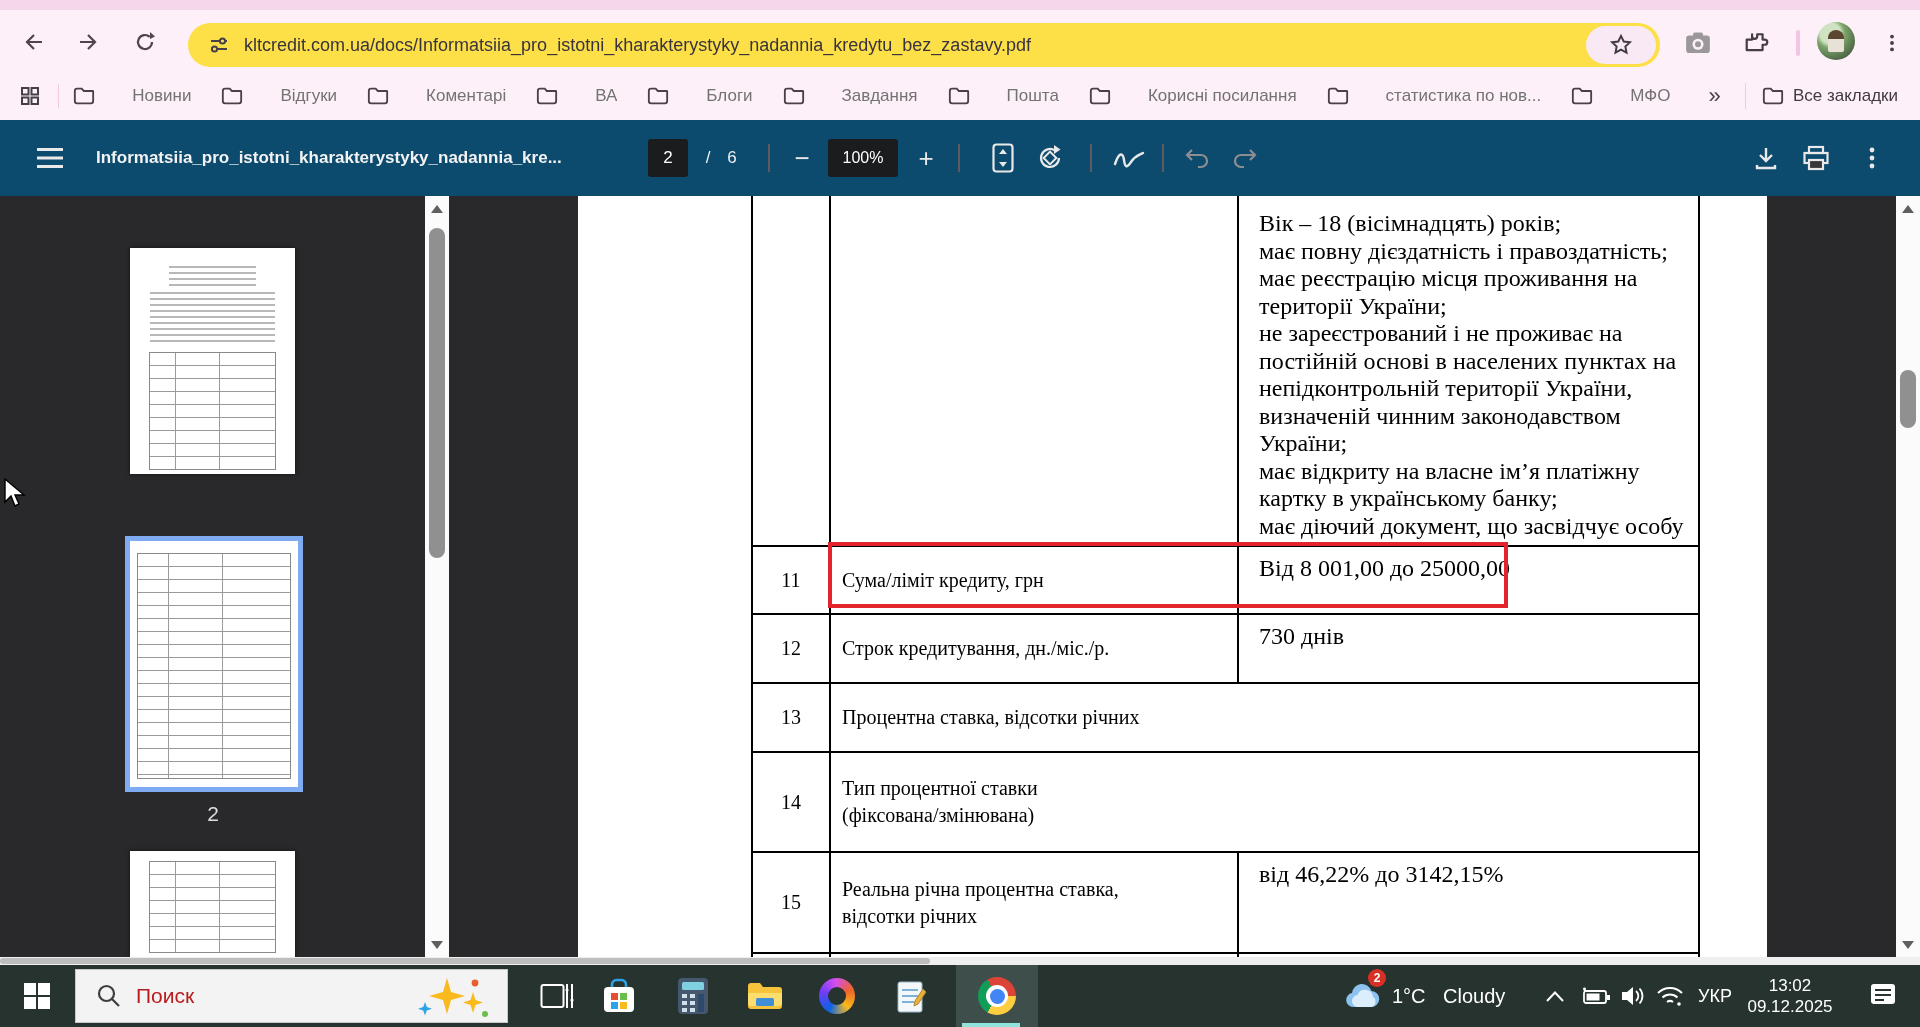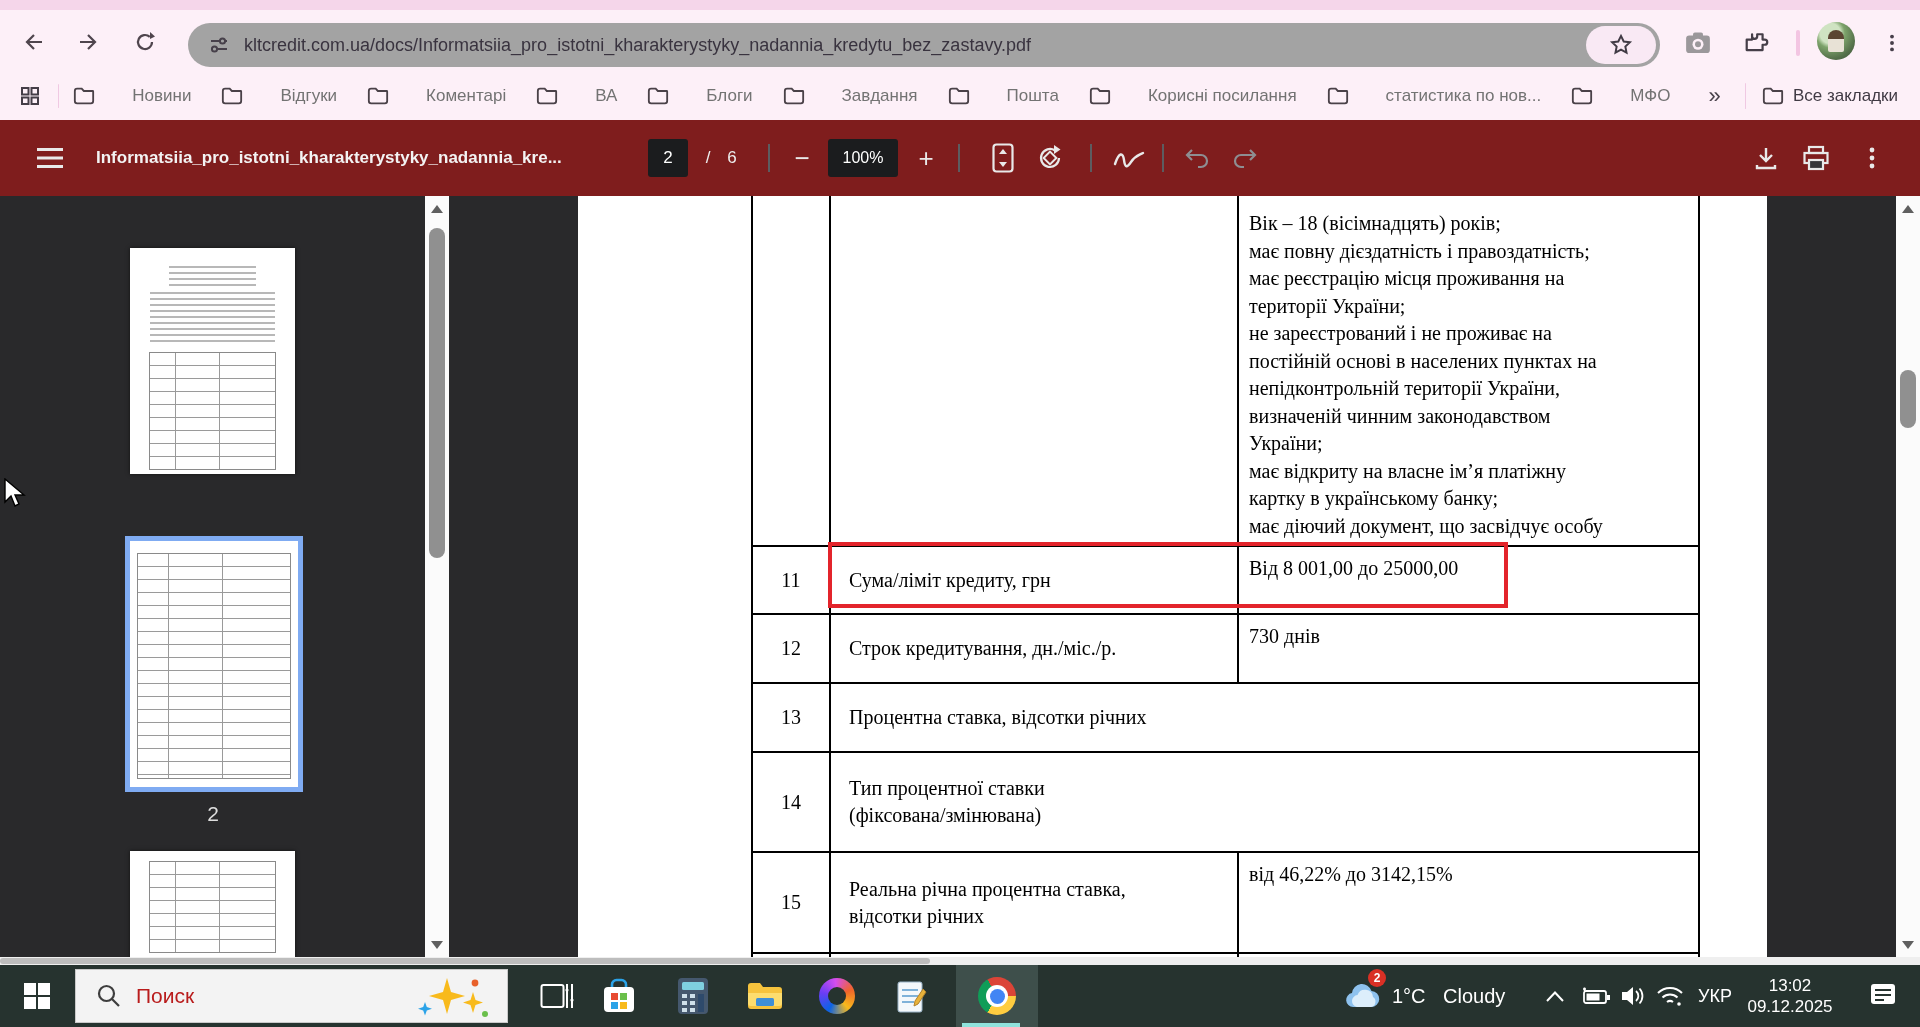--- a/index.html
+++ b/index.html
@@ -4,21 +4,21 @@
 <style>
   * { margin:0; padding:0; box-sizing:border-box; }
   html,body { width:1920px; height:1027px; overflow:hidden; }
   body { font-family:"Liberation Sans", sans-serif; position:relative; background:#29292b; }
   svg { display:block; }
 
   
   .frame-strip { position:absolute; left:0; top:0; width:1920px; height:10px; background:#f5d6ea; }
   .toolbar { position:absolute; left:0; top:10px; width:1920px; height:62px; background:#fdf0f8; }
   .nav-ic { position:absolute; top:15px; width:34px; height:34px; display:flex; align-items:center; justify-content:center; border-radius:50%; color:#4f454d; }
-  .url-pill { position:absolute; left:188px; top:13px; width:1472px; height:44px; background:#a3a3a3; border-radius:22px; display:flex; align-items:center; }
+  .url-pill { position:absolute; left:188px; top:13px; width:1472px; height:44px; background:#fde047; border-radius:22px; display:flex; align-items:center; }
   .url-text { font-size:18px; color:#39333f; margin-left:14px; white-space:nowrap; overflow:hidden; }
   .tune-wrap { margin-left:20px; flex:0 0 auto; }
   .star-capsule { position:absolute; right:4px; top:3px; width:70px; height:38px; background:#f9e9f4; border-radius:19px; display:flex; align-items:center; justify-content:center; }
   .tb-right { position:absolute; top:15px; width:36px; height:36px; display:flex; align-items:center; justify-content:center; }
   .pink-sep { position:absolute; left:1796px; top:20px; width:4px; height:26px; background:#f3c5e2; border-radius:2px; }
   .avatar { position:absolute; left:1817px; top:12px; width:38px; height:38px; border-radius:50%;
             background: radial-gradient(circle at 35% 30%, #cfe3c2 0 28%, #7da36b 40%, #54704a 70%, #3c5238 100%); overflow:hidden; }
   .avatar:after { content:""; position:absolute; left:11px; top:8px; width:16px; height:22px; border-radius:8px 8px 2px 2px;
             background:linear-gradient(#5b4632 0 40%, #e8e2d6 40%); }
 
@@ -27,21 +27,21 @@
   .bm-apps { margin-left:18px; }
   .bm-sep { width:3px; height:24px; background:#f0c9e3; border-radius:2px; margin:0 14px 0 16px; }
   .bm-item { display:flex; align-items:center; gap:9px; margin-right:30px; cursor:default; }
   .bm-item span { font-size:17px; color:#737373; white-space:nowrap;margin-left:28px; }
   .bm-overflow { margin-left:auto; font-size:22px; color:#4a434c; padding:0 8px; }
   .bm-sep2 { width:3px; height:26px; background:#f0c9e3; border-radius:2px; margin:0 16px; }
   .bm-all { display:flex; align-items:center; gap:9px; margin-right:22px; }
   .bm-all span { font-size:17px; color:#403a44; white-space:nowrap; }
 
   
-  .pdfbar { position:absolute; left:0; top:120px; width:1920px; height:76px; background:#7f1d1d; color:#eee;padding-left:13px; }
+  .pdfbar { position:absolute; left:0; top:120px; width:1920px; height:76px; background:#0c4a6e; color:#eee;padding-left:13px; }
   .pb-el { position:absolute; top:0; height:76px; display:flex; align-items:center; justify-content:center; }
   .pdf-title { font-size:17px; font-weight:700; color:#f3f3f3; white-space:nowrap; }
   .pg-box { background:#1b1c1e; border-radius:3px; width:40px; height:38px; display:flex; align-items:center; justify-content:center; font-size:17px; color:#fff; }
   .zoom-box { background:#1b1c1e; border-radius:3px; width:70px; height:38px; display:flex; align-items:center; justify-content:center; font-size:16px; color:#fff; }
   .pb-sep { position:absolute; top:24px; width:2px; height:28px; background:#5c5c60; }
   .pb-glyph { font-size:26px; color:#e9e9e9; }
 
   
   .content { position:absolute; left:0; top:196px; width:1920px; height:769px; background:#29292b; }
 
@@ -65,22 +65,22 @@
   .arr svg { width:12px; height:8px; }
   .hscroll { position:absolute; left:0; top:761px; width:1920px; height:8px; background:#efefef; }
   .hthumb { position:absolute; left:0; top:1px; width:930px; height:6px; background:#bdbdbd; border-radius:3px; }
 
   
   .page { position:absolute; left:578px; top:0; width:1189px; height:762px; background:#fff; }
   .doc-table { position:absolute; left:751px; top:0; width:949px; height:762px; border-left:2px solid #000; border-right:2px solid #000; font-family:"Liberation Serif", serif; color:#000; }
   .trow { position:absolute; left:0; width:945px; display:flex; border-top:2px solid #000; }
   .trow.first { border-top:none; }
   .c-num { width:76px; display:flex; align-items:center; justify-content:center; font-size:20px; }
-  .c-label { width:408px; border-left:2px solid #000; display:flex; align-items:center; padding:4px 8px 4px 18px; font-size:20px; line-height:27px; white-space:pre-line; }
-  .c-value { flex:1; border-left:2px solid #000; padding:8px 8px 4px 10px; font-size:20px; line-height:27.5px; white-space:pre-line; }
+  .c-label { width:408px; border-left:2px solid #000; display:flex; align-items:center; padding:4px 8px 4px 11px; font-size:20px; line-height:27px; white-space:pre-line; }
+  .c-value { flex:1; border-left:2px solid #000; padding:8px 8px 4px 20px; font-size:24px; line-height:27.5px; white-space:pre-line; }
   .red-box { position:absolute; left:828px; top:346px; width:680px; height:66px; border:4px solid #e3242b; z-index:5; }
 
   .cursor { position:absolute; left:4px; top:282px; z-index:50; }
 
   
   .taskbar { position:absolute; left:0; top:965px; width:1920px; height:62px; background:#26332f; }
   .tk { position:absolute; top:0; height:62px; display:flex; align-items:center; justify-content:center; }
   .searchbox { position:absolute; left:75px; top:4px; width:433px; height:54px; background:#f3f3f3; border:1px solid #c9c9c9; display:flex; align-items:center; }
   .searchbox .stext { font-size:21px; color:#b91c1c; margin-left:14px; }
   .sparkles { position:absolute; right:16px; top:6px; width:74px; height:42px; }

